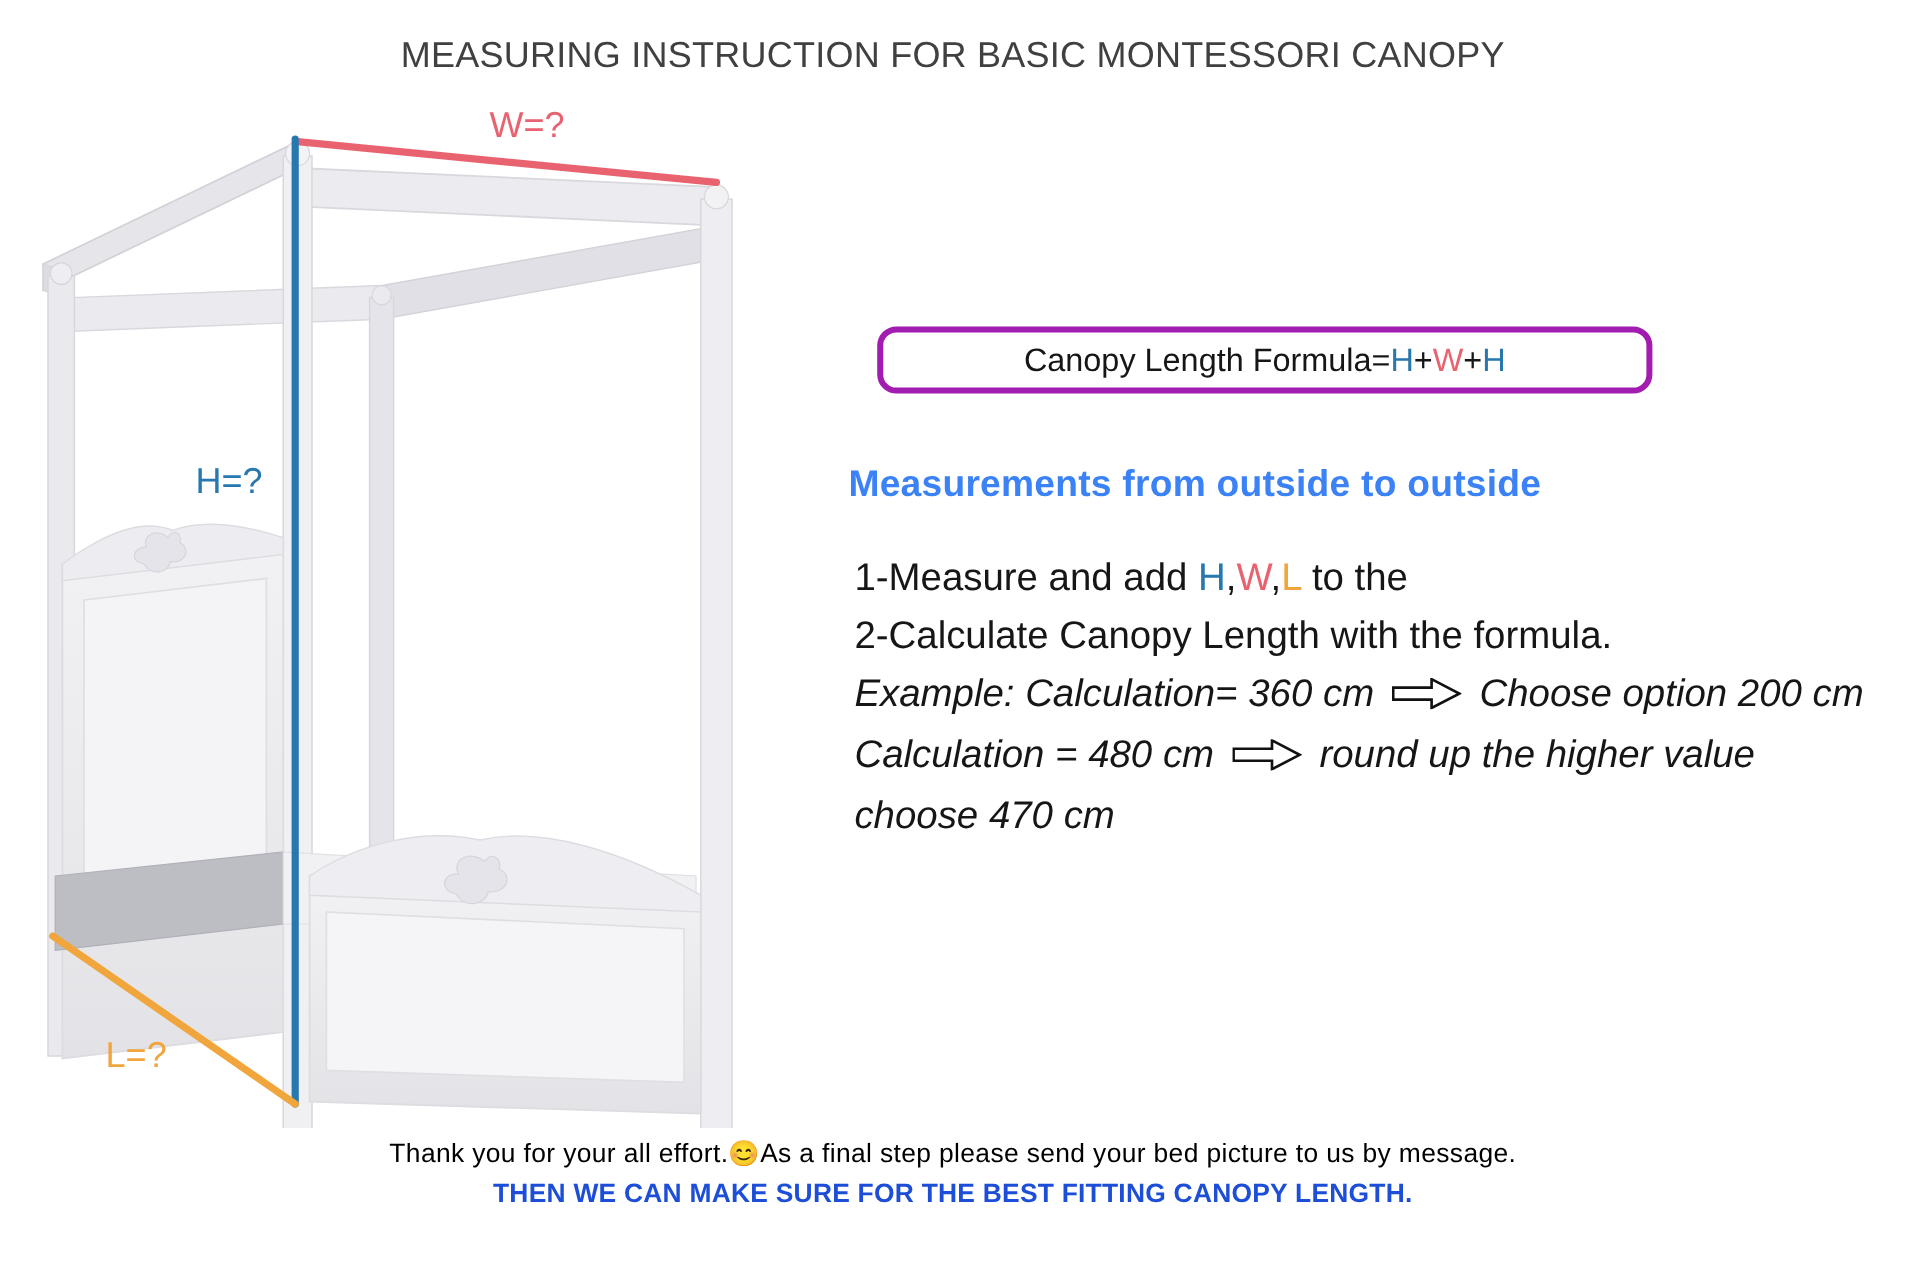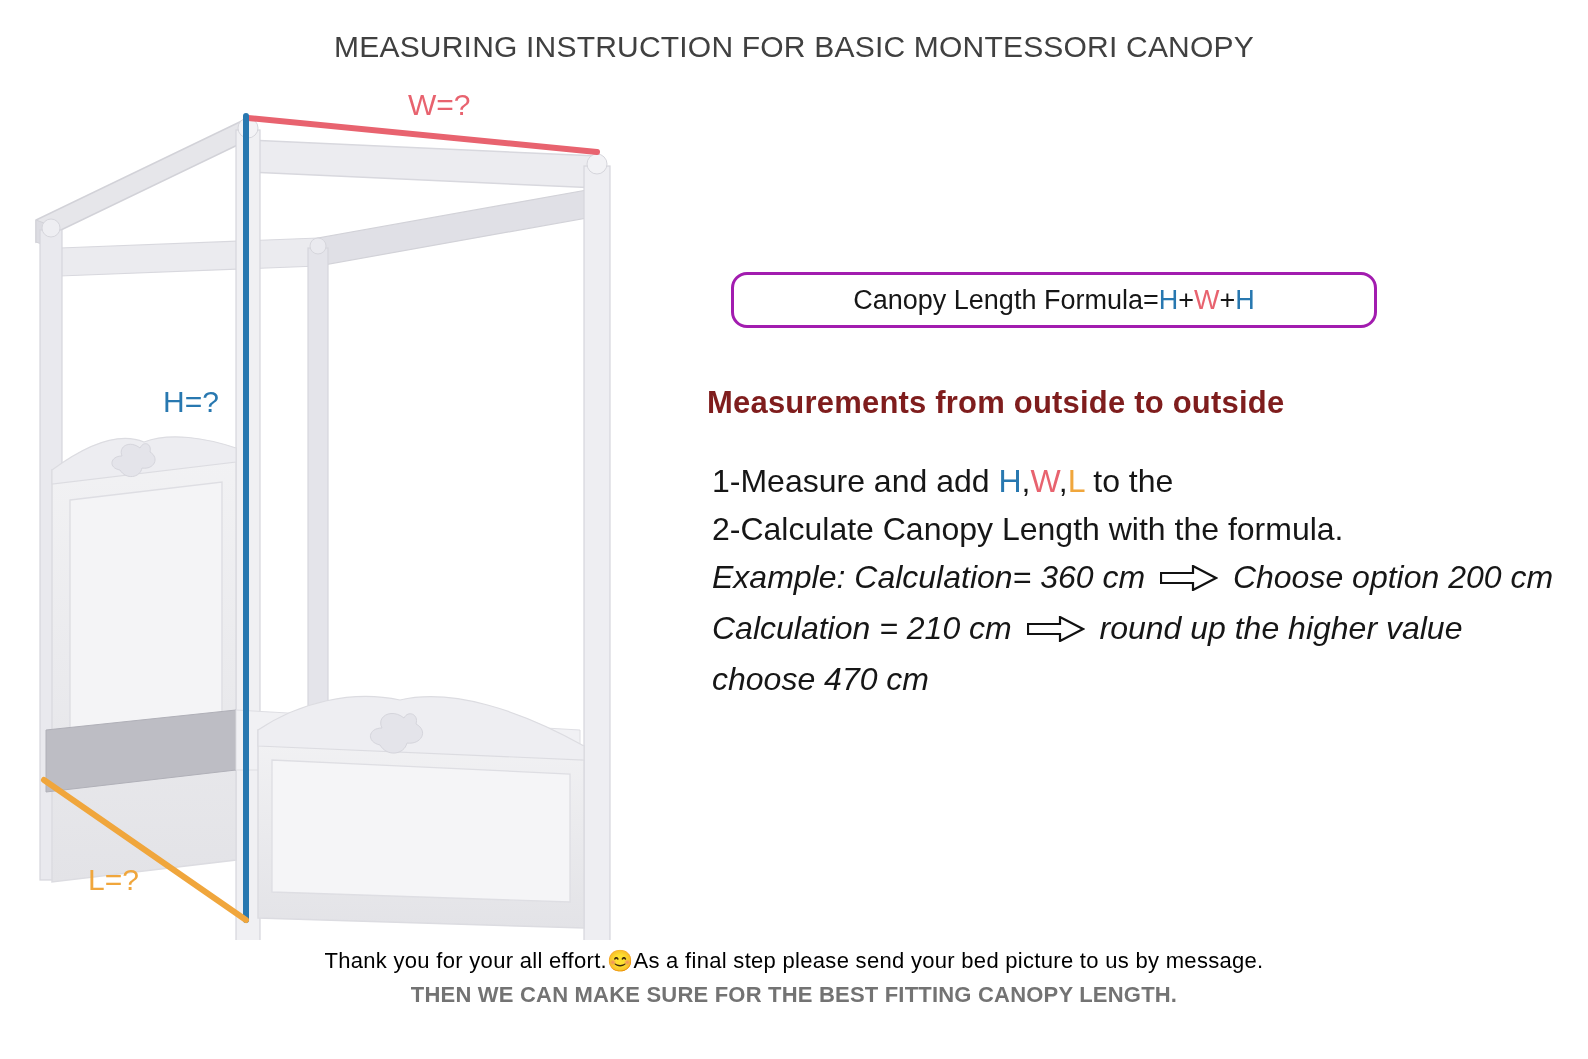--- a/index.html
+++ b/index.html
@@ -62,21 +62,21 @@
     color: #f0a63c;
   }
 
   
   #formula-box {
     position: absolute;
     left: 731px;
     top: 272px;
     width: 646px;
     height: 56px;
-    border: 3px solid #a21caf;
+    border: 5px solid #a21caf;
     border-radius: 16px;
     display: flex;
     align-items: center;
     justify-content: center;
     box-sizing: border-box;
     background: #fff;
   }
   #formula-text {
     font-size: 27px;
     color: #161616;
@@ -86,21 +86,21 @@
   .c-red  { color: #e8636f; }
   .c-orange { color: #f0a63c; }
 
   
   #measure-heading {
     position: absolute;
     left: 707px;
     top: 385px;
     font-size: 31px;
     font-weight: bold;
-    color: #7f1d1d;
+    color: #3b82f6;
     letter-spacing: 0.2px;
   }
   #steps {
     position: absolute;
     left: 712px;
     top: 457px;
     width: 800px;
     font-size: 32px;
     line-height: 48px;
     color: #161616;
@@ -126,21 +126,21 @@
     letter-spacing: 0.3px;
   }
   #footer-2 {
     position: absolute;
     left: 0;
     top: 982px;
     width: 1588px;
     text-align: center;
     font-size: 22px;
     font-weight: bold;
-    color: #737373;
+    color: #1d4ed8;
     letter-spacing: 0.2px;
   }
   .emoji { font-size: 21px; }
 </style>
 </head>
 <body>
 
 <div id="page">
 
   <div id="title">MEASURING INSTRUCTION FOR BASIC MONTESSORI CANOPY</div>
@@ -225,21 +225,21 @@
       <span>Example: Calculation= 360 cm</span>
       <span class="arrow-glyph">
         <svg width="58" height="26" viewBox="0 0 58 26" aria-hidden="true">
           <polygon points="1,8 33,8 33,1 56,13 33,25 33,18 1,18" fill="#ffffff" stroke="#111111" stroke-width="2.2" stroke-linejoin="miter"></polygon>
         </svg>
       </span>
       <span>Choose option 200 cm</span>
     </div>
 
     <div class="step-line italic">
-      <span>Calculation = 210 cm</span>
+      <span>Calculation = 480 cm</span>
       <span class="arrow-glyph">
         <svg width="58" height="26" viewBox="0 0 58 26" aria-hidden="true">
           <polygon points="1,8 33,8 33,1 56,13 33,25 33,18 1,18" fill="#ffffff" stroke="#111111" stroke-width="2.2" stroke-linejoin="miter"></polygon>
         </svg>
       </span>
       <span>round up the higher value</span>
     </div>
 
     <div class="step-line italic">choose 470 cm</div>
   </div>

